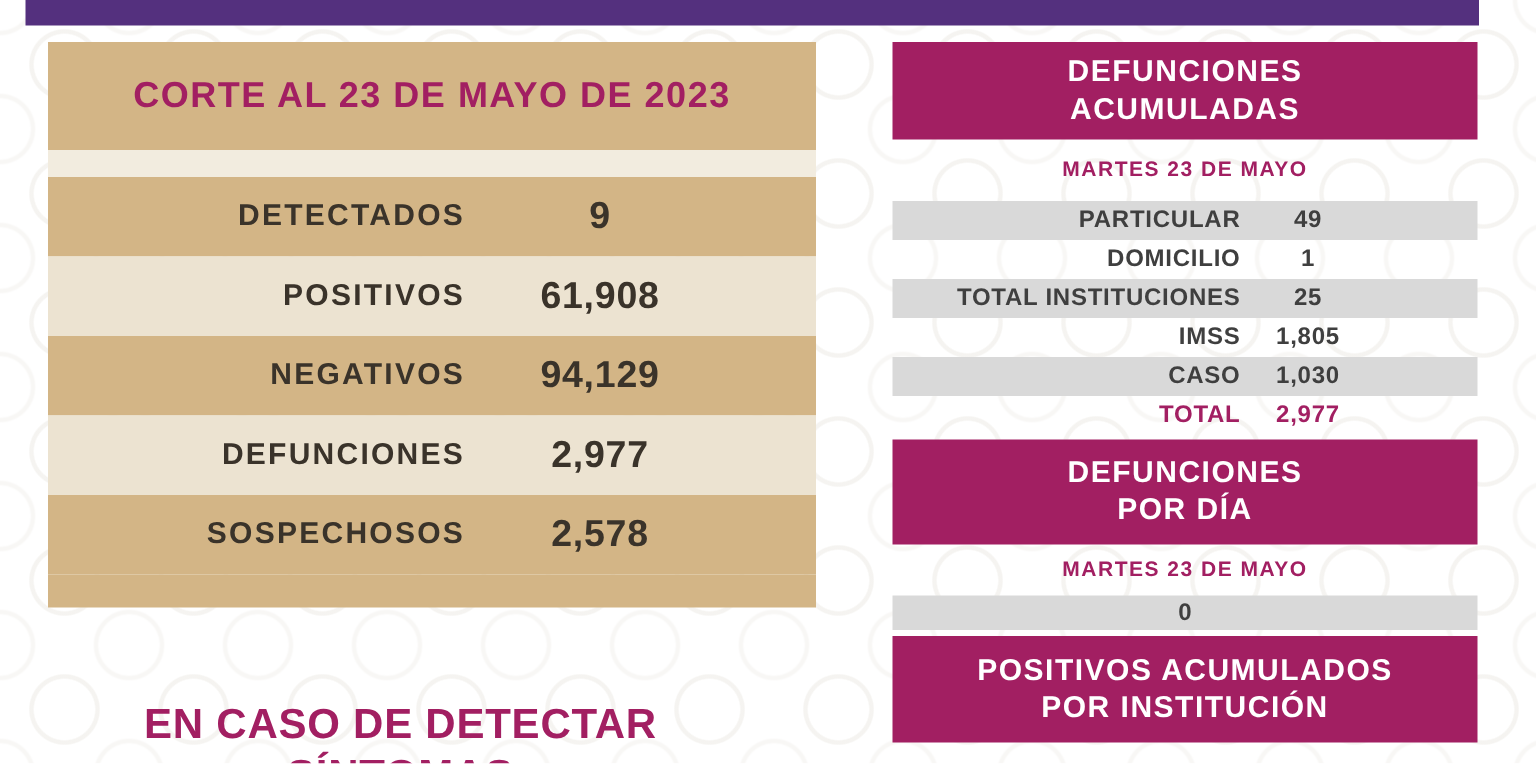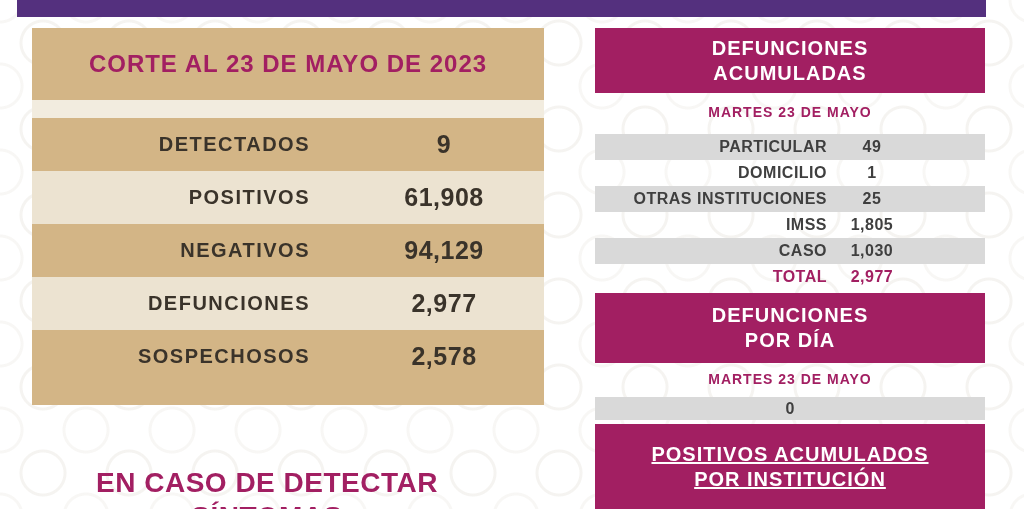--- a/index.html
+++ b/index.html
@@ -42,21 +42,20 @@
   .lp-header{
     height:72px;background:var(--tan);
     display:flex;align-items:center;justify-content:center;
     color:var(--magenta);font-size:24px;letter-spacing:1px;
   }
   .lp-stripe{height:18px;background:var(--light-stripe);}
   .lp-row{
     display:grid;grid-template-columns:278px 180px;
     height:53px;align-items:center;
     color:var(--dark-text);
-    gap:44px;
   }
   .lp-rows .lp-row:nth-child(odd){background:var(--tan);}
   .lp-rows .lp-row:nth-child(even){background:var(--cream);}
   .lp-lbl{justify-self:end;font-size:20px;letter-spacing:1.5px;}
   .lp-val{justify-self:center;font-size:25px;letter-spacing:0.5px;}
   .lp-bottomstrip{height:22px;background:var(--tan);}
   .lp-footer{
     position:absolute;z-index:1;
     left:32px;top:466px;width:540px;
     box-sizing:border-box;padding-right:70px;
@@ -66,21 +65,21 @@
   }
   
   .right-panel{position:absolute;z-index:1;left:595px;top:28px;width:390px;}
   .rp-header{
     background:var(--magenta);color:var(--white);
     display:flex;flex-direction:column;align-items:center;justify-content:center;
     text-align:center;font-size:20px;letter-spacing:1px;line-height:1.25;
   }
   .rp-h1{height:65px;}
   .rp-h2{height:70px;margin-top:3px;}
-  .rp-h3{height:85px;margin-top:4px;text-decoration:underline;}
+  .rp-h3{height:71px;margin-top:4px;}
   .rp-subtitle{
     margin-top:9px;height:20px;line-height:20px;
     text-align:center;color:var(--magenta);
     font-size:14px;letter-spacing:1px;
   }
   .rp-subtitle.second{margin-top:6px;}
   .rp-table{margin-top:12px;}
   .rp-row{
     display:grid;grid-template-columns:232px 90px;
     height:26px;align-items:center;
@@ -144,21 +143,21 @@
     <div class="rp-table">
       <div class="rp-row">
         <span class="rp-lbl">PARTICULAR</span>
         <span class="rp-val">49</span>
       </div>
       <div class="rp-row">
         <span class="rp-lbl">DOMICILIO</span>
         <span class="rp-val">1</span>
       </div>
       <div class="rp-row">
-        <span class="rp-lbl">OTRAS INSTITUCIONES</span>
+        <span class="rp-lbl">TOTAL INSTITUCIONES</span>
         <span class="rp-val">25</span>
       </div>
       <div class="rp-row">
         <span class="rp-lbl">IMSS</span>
         <span class="rp-val">1,805</span>
       </div>
       <div class="rp-row">
         <span class="rp-lbl">CASO</span>
         <span class="rp-val">1,030</span>
       </div>

